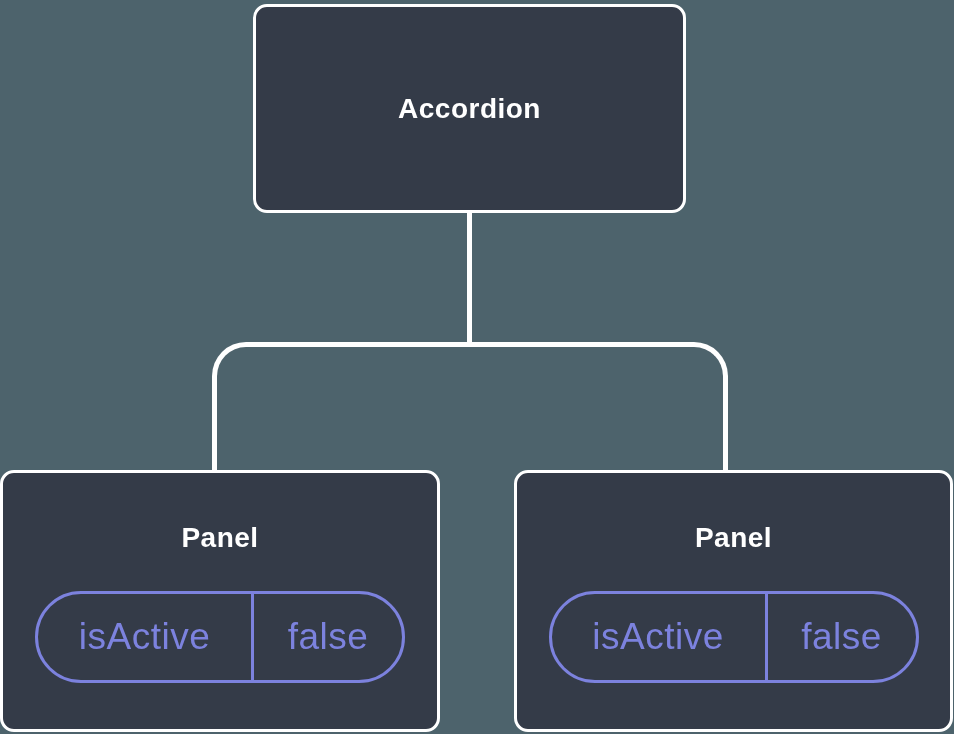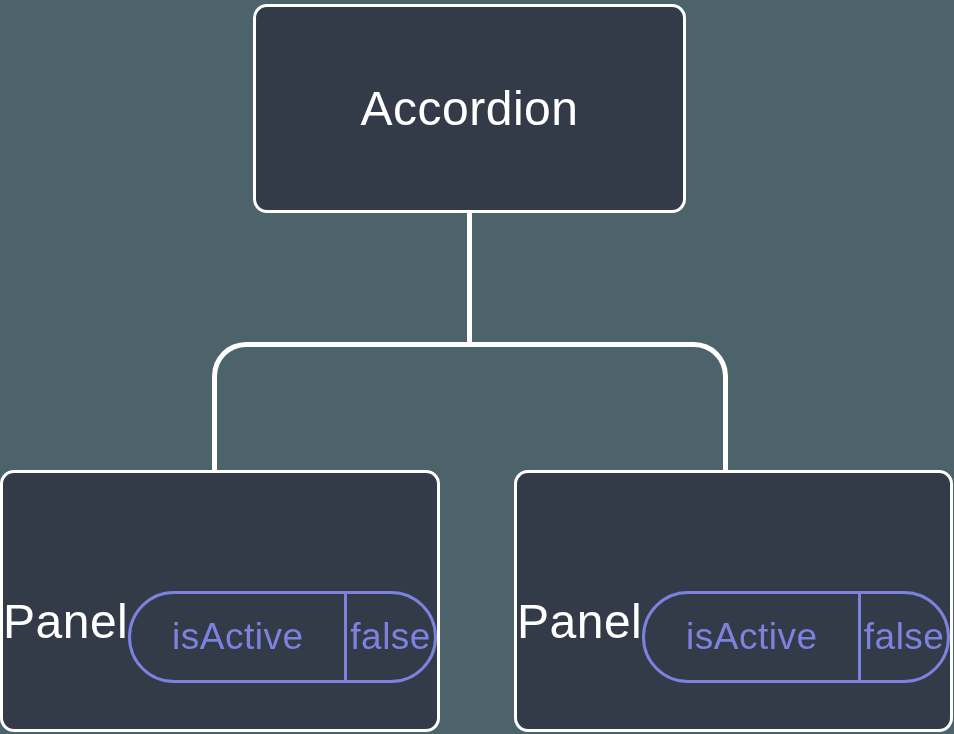--- a/index.html
+++ b/index.html
@@ -19,42 +19,42 @@
   
   .node {
     position: absolute;
     box-sizing: border-box;
     background: var(--node-fill, #343B48);
     border: 3px solid var(--node-border, #FFFFFF);
     border-radius: 14px;
   }
   .node-label {
     color: var(--title-text, #FFFFFF);
-    font-size: 48px;
-    font-weight: 400;
+    font-size: 28px;
+    font-weight: 700;
     letter-spacing: 0.5px;
     line-height: 46px;
   }
 
   #root-node {
     left: 253px;
     top: 4px;
     width: 433px;
     height: 209px;
     display: flex;
     align-items: center;
     justify-content: center;
   }
 
   .panel-node {
     top: 470px;
     width: 440px;
     height: 262px;
     display: flex;
-    flex-direction: row;
+    flex-direction: column;
     align-items: center;
     padding-top: 42px;
   }
   #panel-left  { left: 0px; }
   #panel-right { left: 514px; width: 439px; }
 
   
   .connector-stem {
     position: absolute;
     left: 467px;

